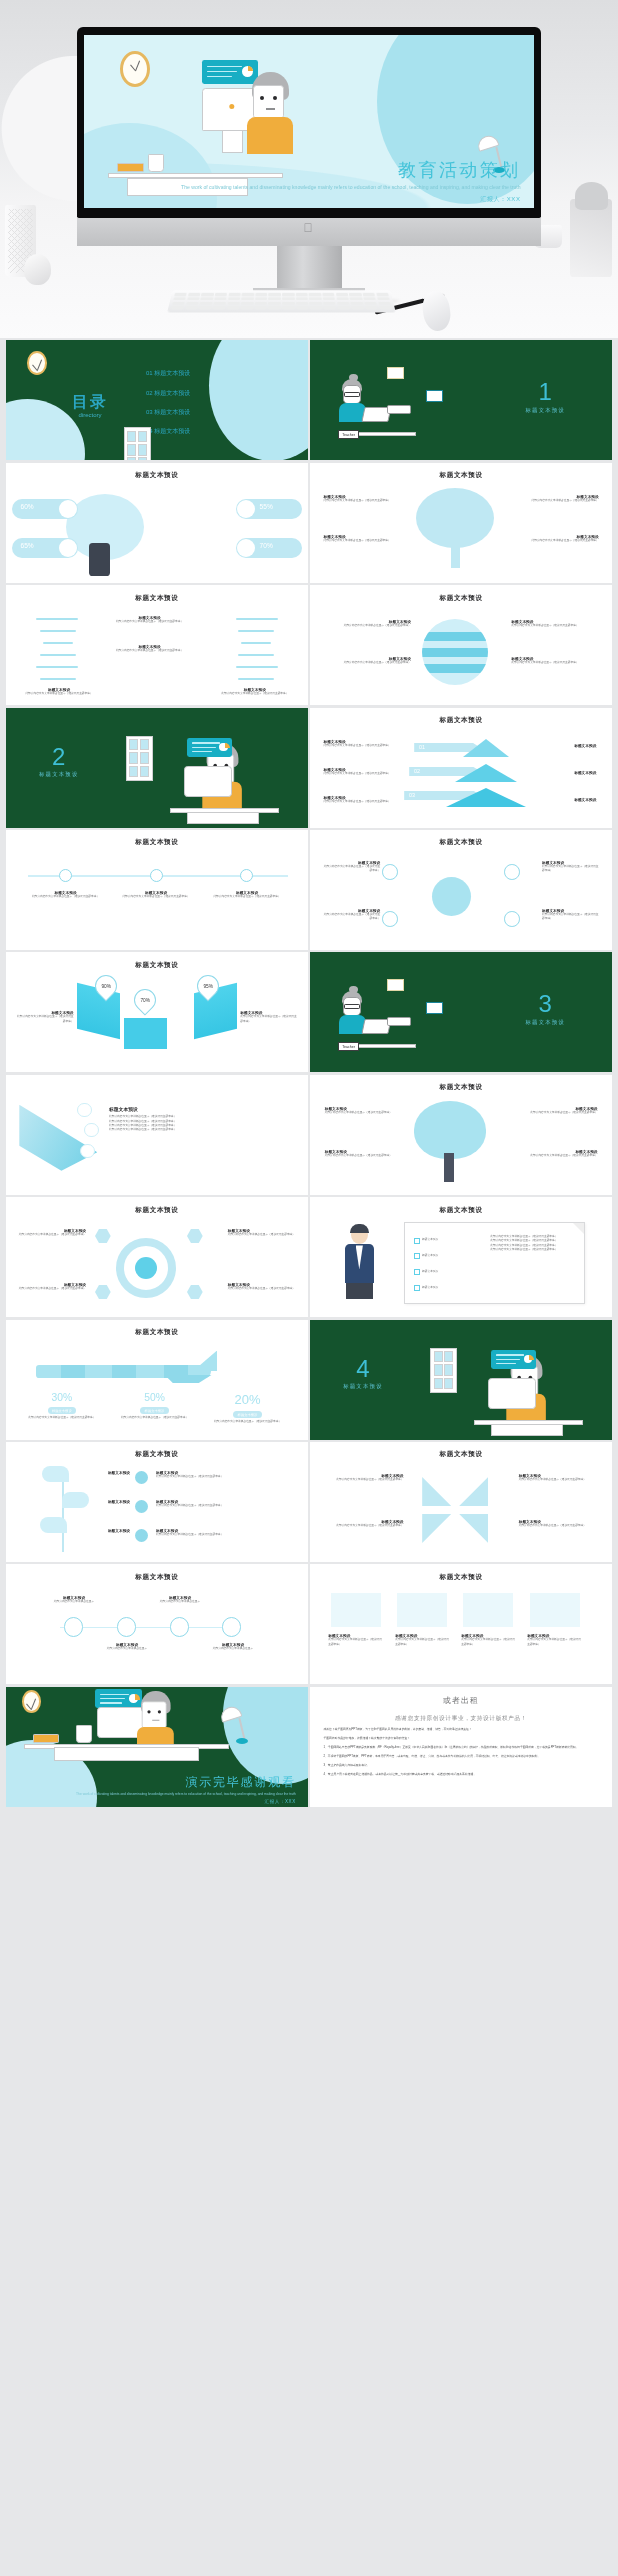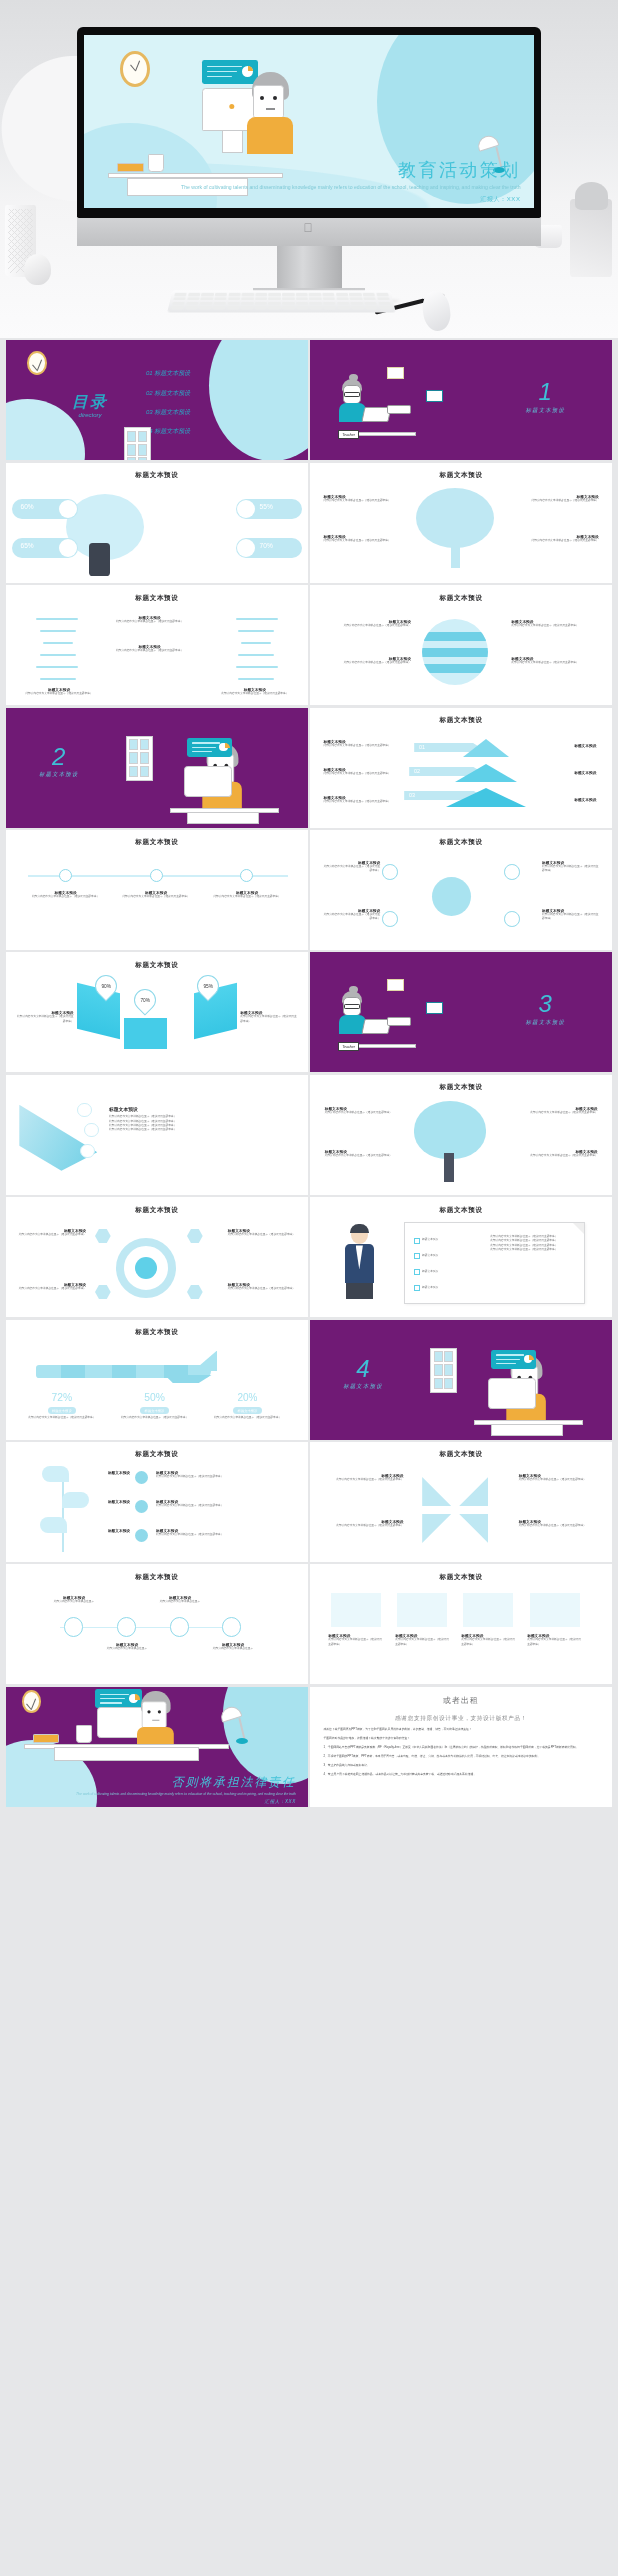--- a/index.html
+++ b/index.html
@@ -88,21 +88,21 @@
   .lamp .base { position:absolute; right:0; bottom:0; width:12px; height:6px; border-radius:50%; background:#18aec4; }
   .cover-text { position:absolute; left:0; right:13.3px; bottom:3.6px; text-align:right; }
   .cover-title { font-size:18px; letter-spacing:2.4px; color:#44c3d9; font-weight:400; }
   .cover-sub { font-size:5.1px; line-height:1.5; color:#7fc9d6; margin-top:1.8px; }
   .cover-by { margin-top:3.6px; font-size:6px; color:#55c4d6; letter-spacing:0.6px; }
 
   
   .grid { position:absolute; left:0; top:338px; width:618px;
     display:grid; grid-template-columns:repeat(2,1fr); gap:2.4px 2.4px; padding:2.4px 6px; }
   .slide { position:relative; width:100%; height:120px; background:#fff; overflow:hidden; }
-  .slide.tint { background:#701a75;font-style:italic; }
+  .slide.tint { background:#14532d; }
   .s-title { position:absolute; left:0; right:0; top:8.5px; text-align:center;
     font-size:6.6px; font-weight:bold; color:#2d2d2f; letter-spacing:0.6px; }
   .s-body { font-size:2.7px; color:#6b6c6e; line-height:1.6; }
   .s-sub  { font-size:3.7px; font-weight:bold; color:#2d2d2f; }
   .bignum { font-size:24px; color:#3fbfd6; font-weight:300; line-height:1; }
   .bignum-sub { font-size:5.4px; color:#5fc7d9; letter-spacing:1.2px; margin-top:2.4px; }
 
   
   .blobA { position:absolute; right:-28px; top:-30px; width:127px; height:151px; border-radius:50%; background:#b6e7f2; }
   .blobB { position:absolute; left:-36px; bottom:-48px; width:115px; height:109px; border-radius:50%; background:#c6ecf5; }
@@ -697,31 +697,31 @@
       <div class="s-title">标题文本预设</div>
       <div class="plane">
         <div class="plane-body"></div>
         <div class="plane-seg" style="left:25px;width:24px;"></div>
         <div class="plane-seg" style="left:76px;width:24px;"></div>
         <div class="plane-seg" style="left:128px;width:24px;"></div>
         <div class="plane-tail"></div>
         <div class="plane-wing"></div>
       </div>
       <div style="position:absolute;left:13.3px;top:72px;width:85px;text-align:center;">
-        <div style="font-size:10.3px;color:#a9e3f0;">72%</div>
+        <div style="font-size:10.3px;color:#a9e3f0;">30%</div>
         <div class="pill" style="margin-top:1.8px;">标题文本预设</div>
         <div class="s-body" style="margin-top:2.4px;">此部分内容作为文字排版占位显示（建议使用主题字体）</div>
       </div>
       <div style="position:absolute;left:106px;top:72px;width:85px;text-align:center;">
         <div style="font-size:10.3px;color:#a9e3f0;">50%</div>
         <div class="pill" style="margin-top:1.8px;">标题文本预设</div>
         <div class="s-body" style="margin-top:2.4px;">此部分内容作为文字排版占位显示（建议使用主题字体）</div>
       </div>
       <div style="position:absolute;left:199px;top:72px;width:85px;text-align:center;">
-        <div style="font-size:10px;color:#a9e3f0;">20%</div>
+        <div style="font-size:13px;color:#a9e3f0;">20%</div>
         <div class="pill" style="margin-top:1.8px;">标题文本预设</div>
         <div class="s-body" style="margin-top:2.4px;">此部分内容作为文字排版占位显示（建议使用主题字体）</div>
       </div>
     </div>
 
     <div class="slide tint">
       <div style="position:absolute;left:33px;top:37px;text-align:center;">
         <div class="bignum">4</div>
         <div class="bignum-sub">标题文本预设</div>
       </div>
@@ -885,21 +885,21 @@
       <div class="mug" style="left:70px;bottom:64px;"></div>
       <div class="books" style="left:26.6px;bottom:64px;"></div>
       <div class="lamp" style="right:60px;bottom:63px;">
         <span class="shade"></span>
           <span class="arm"></span>
           <span class="base"></span>
       </div>
       <div style="position:absolute;left:18px;bottom:58px;width:205px;height:4.8px;background:#fff;border:1.2px solid #c9cacc;"></div>
       <div style="position:absolute;left:48px;bottom:46px;width:145px;height:13.3px;background:#fff;border:1.2px solid #c9cacc;"></div>
       <div style="position:absolute;left:0;right:12px;bottom:2.4px;text-align:right;">
-        <div style="font-size:12px;letter-spacing:1.8px;color:#44c3d9;">否则将承担法律责任</div>
+        <div style="font-size:12px;letter-spacing:1.8px;color:#44c3d9;">演示完毕感谢观看</div>
         <div style="font-size:3.3px;line-height:1.55;color:#7fc9d6;margin-top:1.2px;">The work of cultivating talents and disseminating knowledge mainly refers to education of the school, teaching and inspiring, and making clear the truth</div>
         <div style="font-size:4.5px;color:#55c4d6;margin-top:1.8px;letter-spacing:0.6px;">汇报人：XXX</div>
       </div>
     </div>
 
     <div class="slide copy-slide">
       <div class="copy-h">或者出租</div>
       <div class="copy-sh">感谢您支持原创设计事业，支持设计版权产品！</div>
       <div class="copy-p">感谢您下载千图网原创PPT模板，为了您和千图网以及原创作者的利益，请勿复制、传播、销售，否则将承担法律责任！</div>
       <div class="copy-p">千图网将对作品进行维权，按照传播下载次数的十倍进行索取赔偿金！</div>

